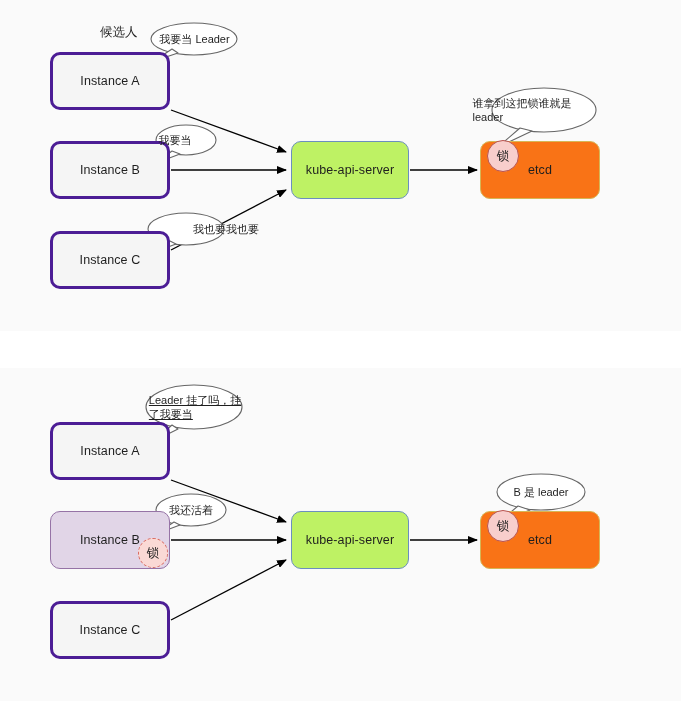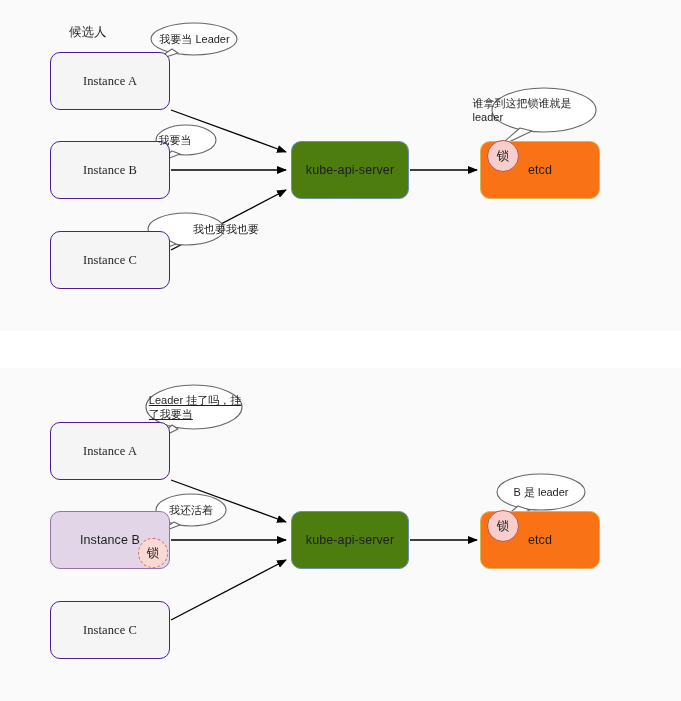--- a/index.html
+++ b/index.html
@@ -37,29 +37,28 @@
     border-radius: 10px;
     display: flex;
     align-items: center;
     justify-content: center;
     font-size: 12.5px;
     color: #1f1f1f;
     letter-spacing: 0.1px;
   }
   .node.instance {
     background: #f5f5f5;
-    border: 1px solid #4c1d95;
-    font-family: Liberation Serif, serif;
+    border: 3px solid #4c1d95;
   }
   .node.instance-leader {
     background: #e1d5e7;
     border: 1px solid #9673a6;
   }
   .node.apiserver {
-    background: #4d7c0f;
+    background: #bef264;
     border: 1px solid #6c8ebf;
   }
   .node.etcd {
     background: #f97316;
     border: 1px solid #d6b656;
   }
 
   .lock {
     position: absolute;
     box-sizing: border-box;
@@ -148,21 +147,21 @@
   <g>
     <ellipse cx="191" cy="510" rx="35" ry="16" fill="#ffffff" stroke="#666666" stroke-width="1.1"></ellipse>
     <path d="M174,522 L156,534 L180,525 Z" fill="#ffffff" stroke="#666666" stroke-width="1.1" stroke-linejoin="round"></path>
   </g>
   <g>
     <ellipse cx="541" cy="492" rx="44" ry="18" fill="#ffffff" stroke="#666666" stroke-width="1.1"></ellipse>
     <path d="M518,506 L498,523 L530,510 Z" fill="#ffffff" stroke="#666666" stroke-width="1.1" stroke-linejoin="round"></path>
   </g>
 </svg>
 
-<div class="plain-label" style="left:69px; top:24px;">候选人</div>
+<div class="plain-label" style="left:100px; top:24px;">候选人</div>
 
 <div class="node instance" style="left:50px; top:52px; width:120px; height:58px;">Instance A</div>
 
 <div class="node instance" style="left:50px; top:141px; width:120px; height:58px;">Instance B</div>
 
 <div class="node instance" style="left:50px; top:231px; width:120px; height:58px;">Instance C</div>
 
 <div class="node apiserver" style="left:291px; top:141px; width:118px; height:58px;">kube-api-server</div>
 
 <div class="node etcd" style="left:480px; top:141px; width:120px; height:58px;">etcd</div>

